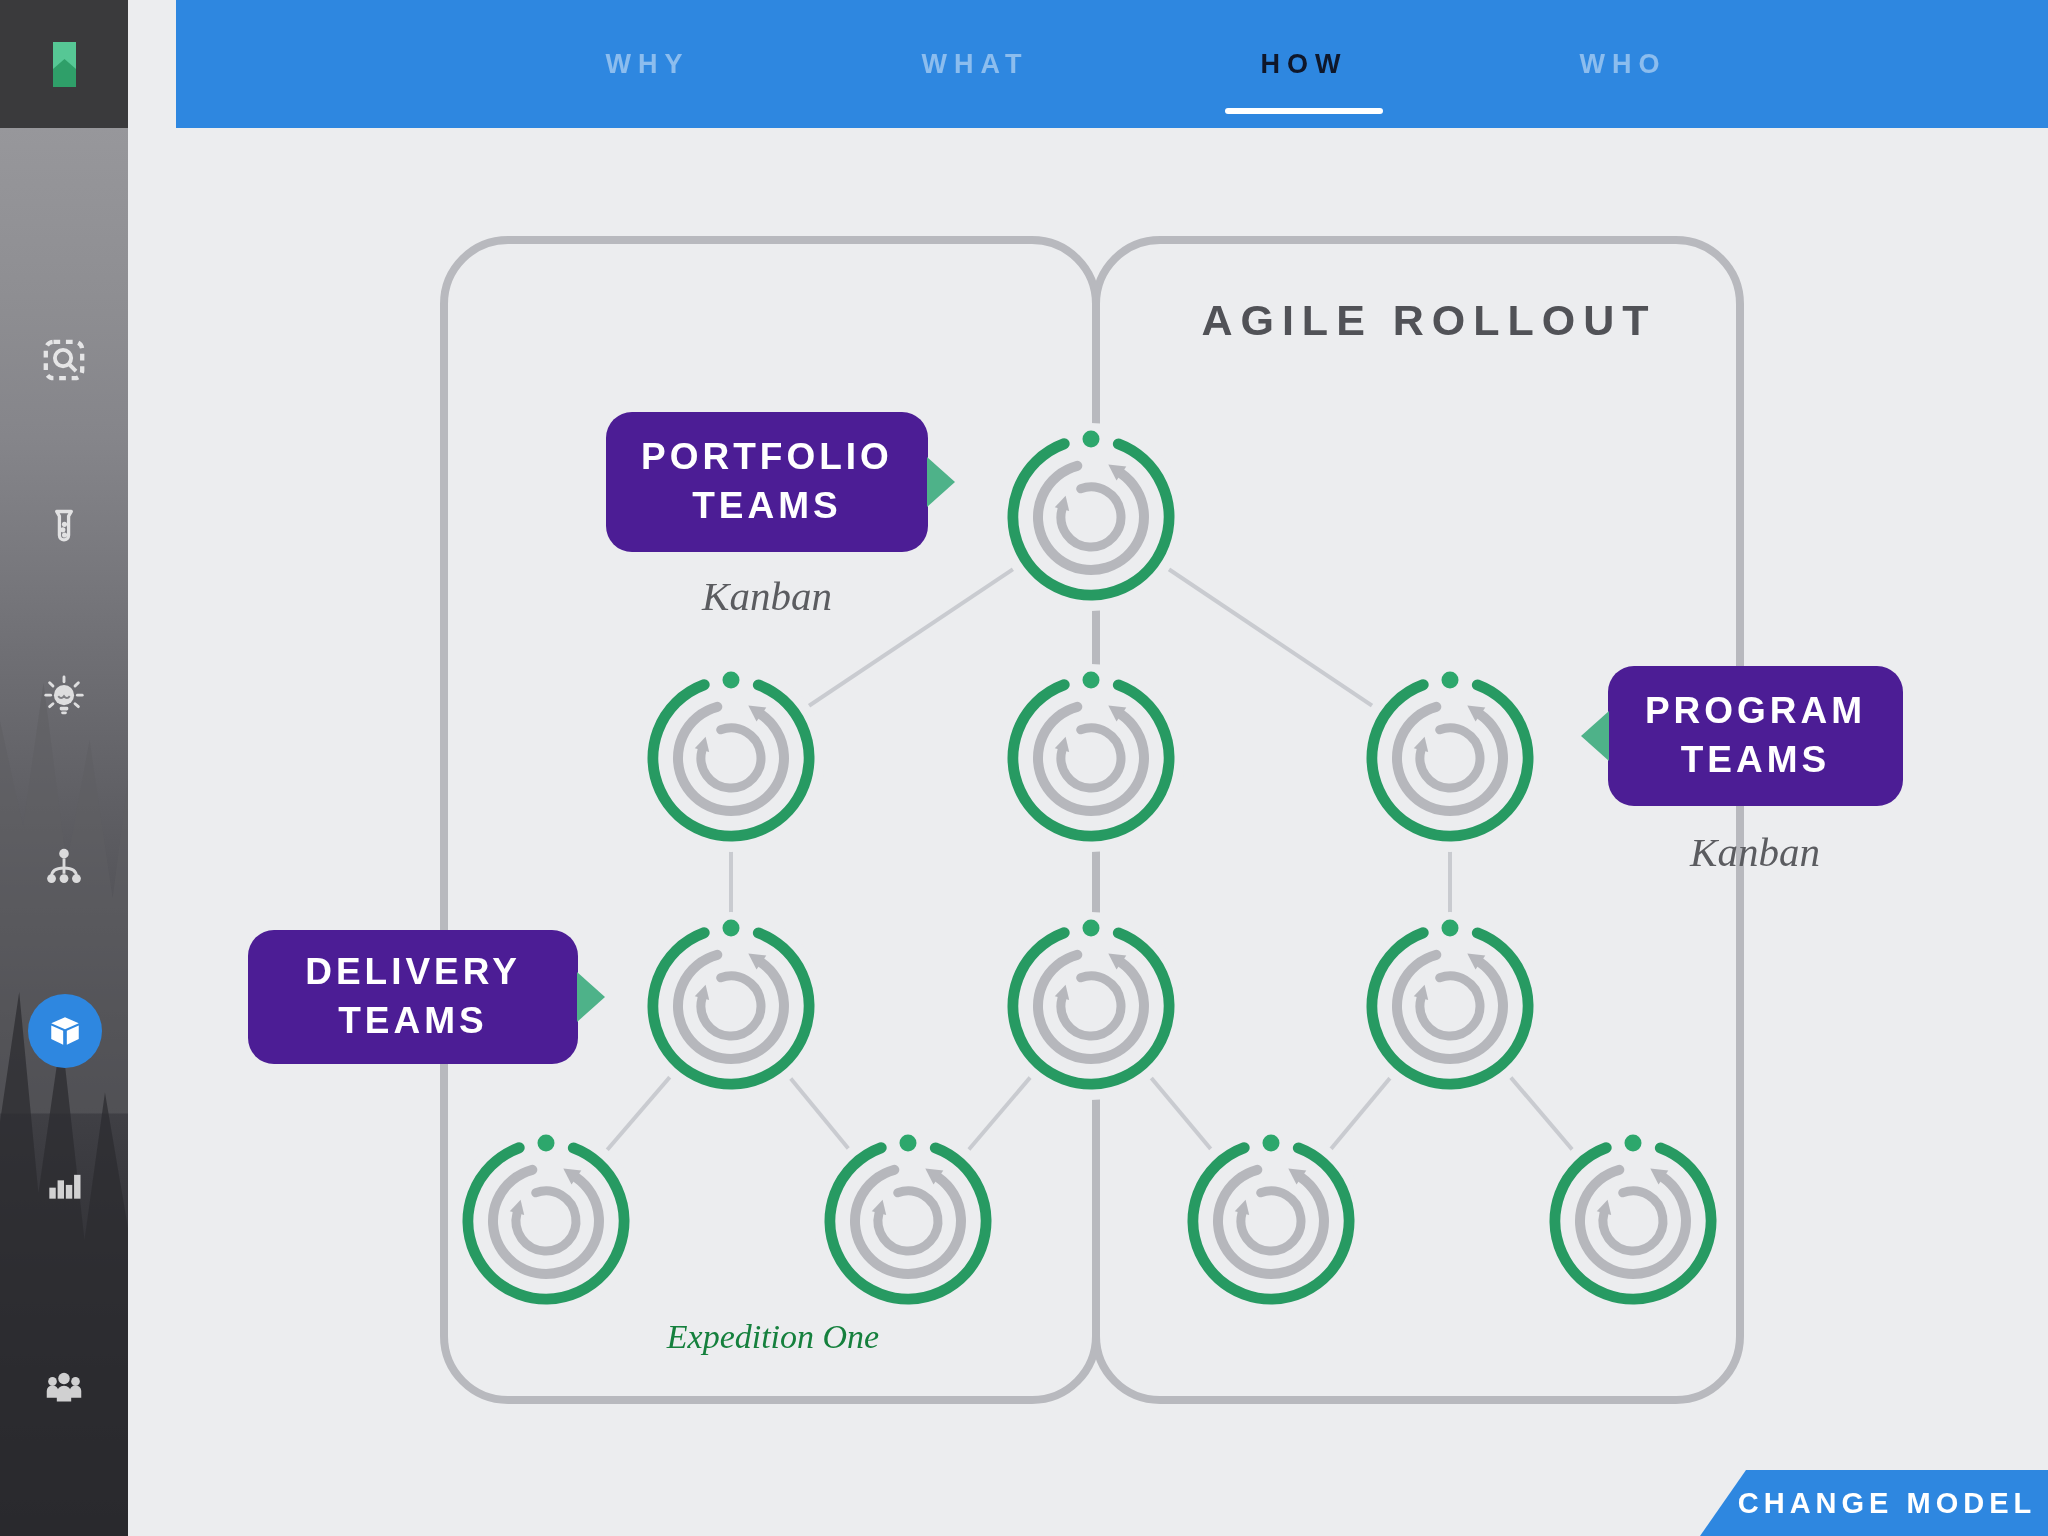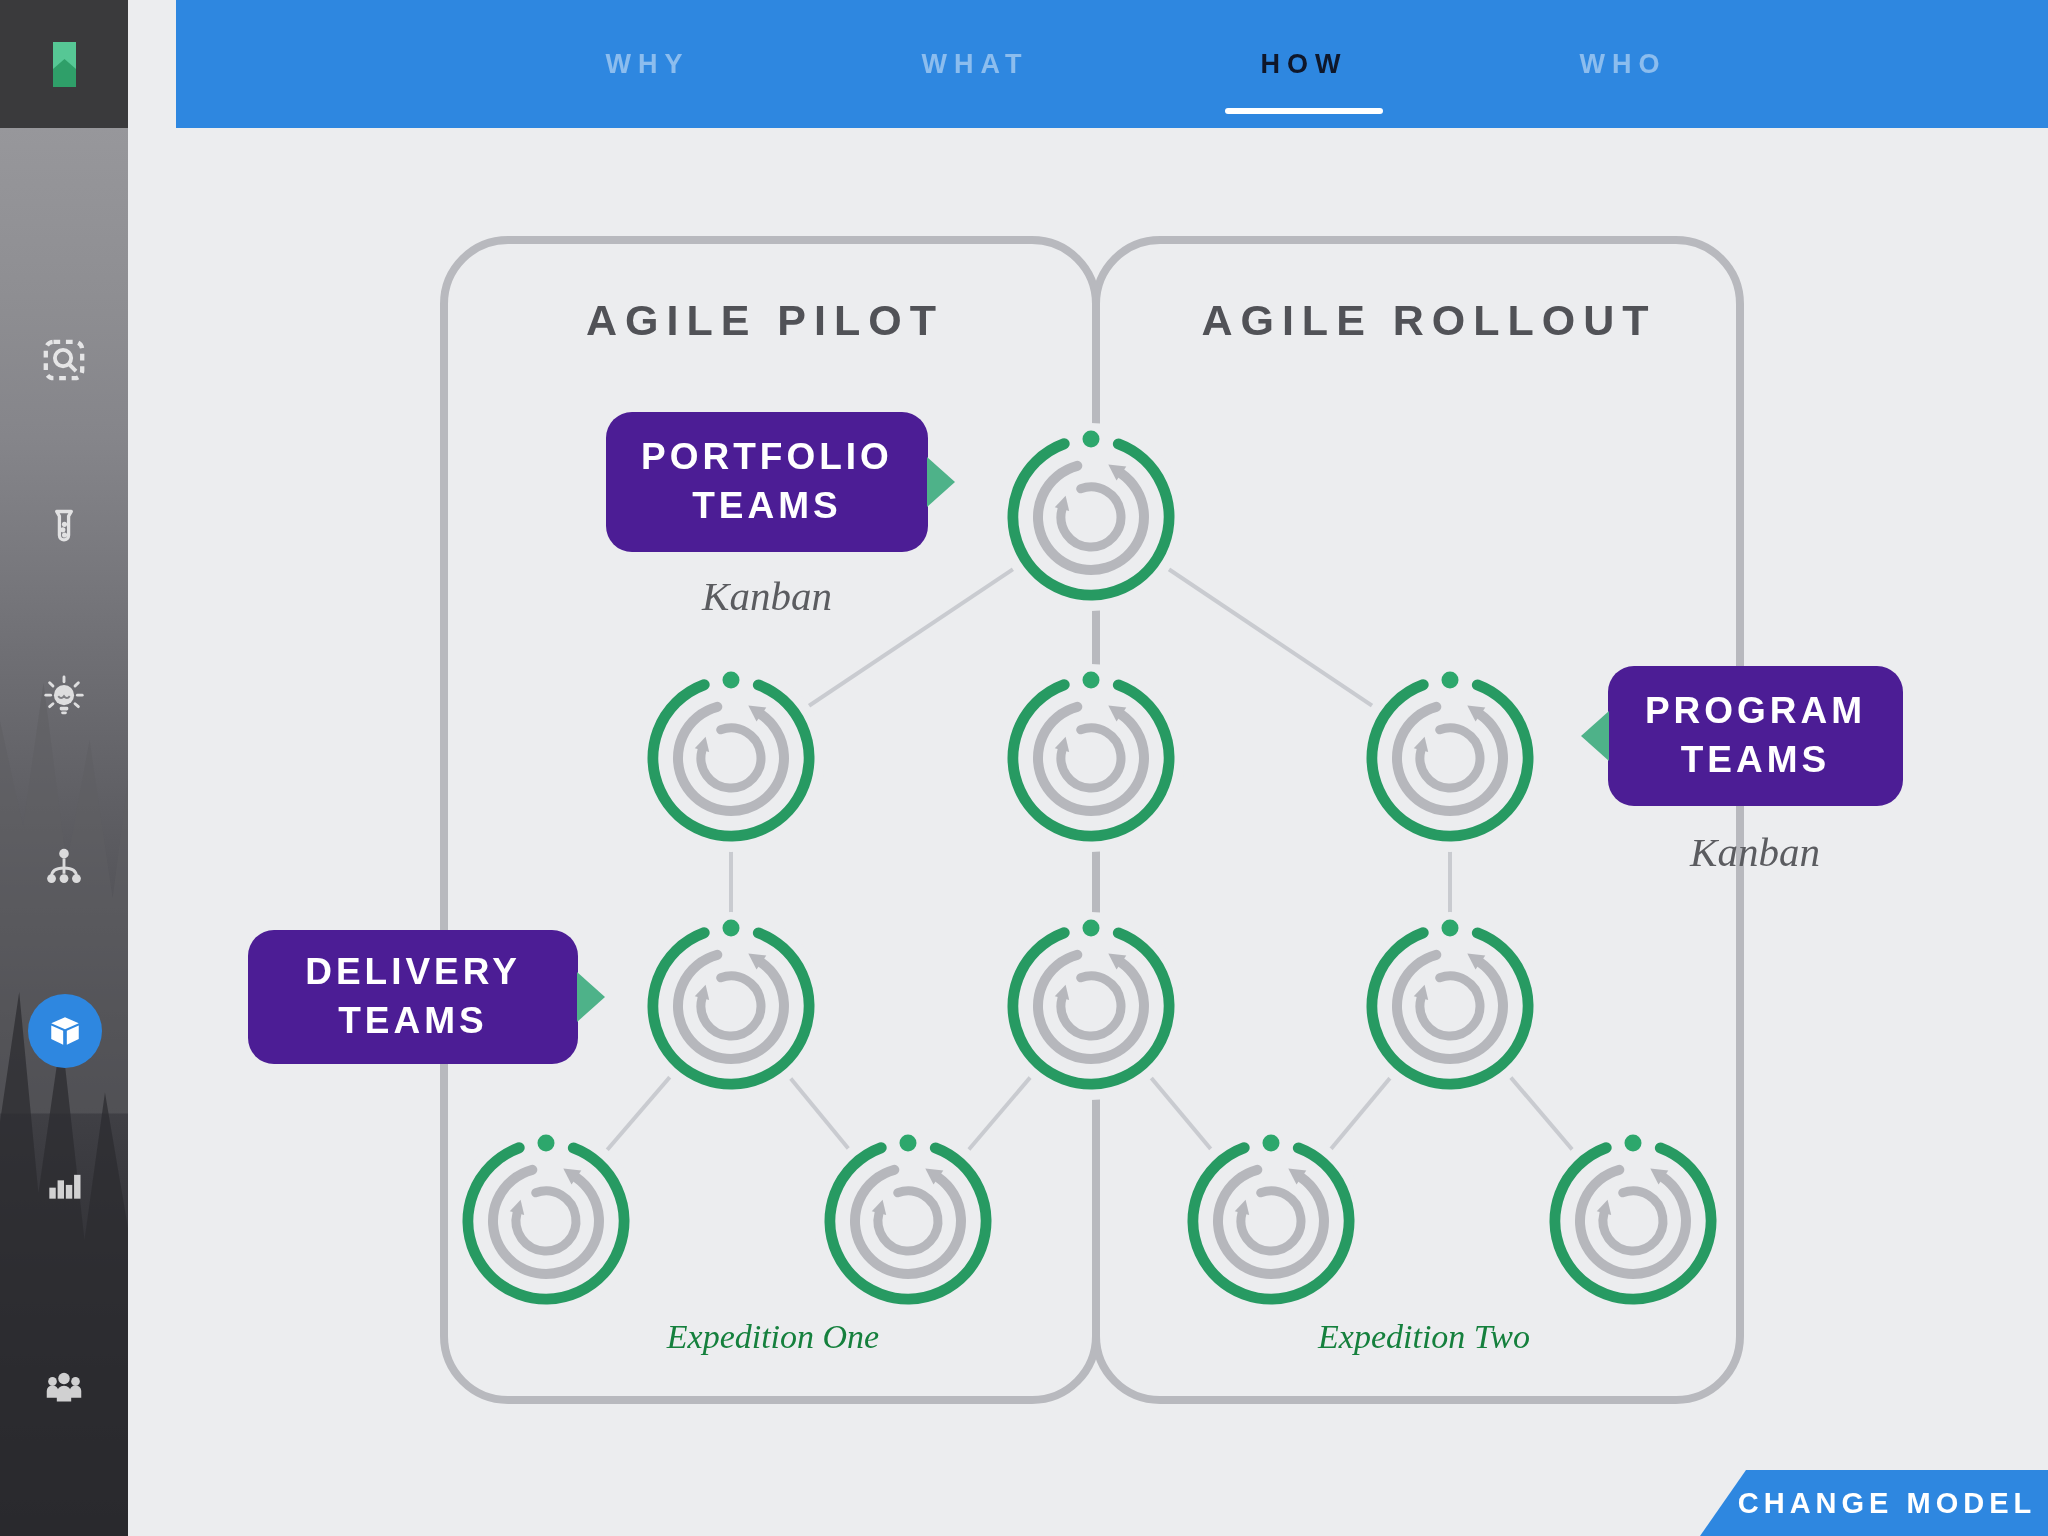--- a/index.html
+++ b/index.html
@@ -187,24 +187,22 @@
       <line x1="1450" y1="758" x2="1450" y2="1006"></line>
       <line x1="731" y1="1006" x2="546" y2="1221"></line>
       <line x1="731" y1="1006" x2="908" y2="1221"></line>
       <line x1="1091" y1="1006" x2="908" y2="1221"></line>
       <line x1="1091" y1="1006" x2="1271" y2="1221"></line>
       <line x1="1450" y1="1006" x2="1271" y2="1221"></line>
       <line x1="1450" y1="1006" x2="1633" y2="1221"></line>
     </g>
   </svg>
 
-  <div class="panel-title" style="left:535px;top:296px">AGILE PILOT</div>
   <div class="panel-title" style="left:1199px;top:296px">AGILE ROLLOUT</div>
   <div class="panel-footer" style="left:523px;top:1318px">Expedition One</div>
-  <div class="panel-footer" style="left:1174px;top:1318px">Expedition Two</div>
 
   <div id="node-layer">
       <div class="node" style="left: 996px; top: 422px;">
     <svg width="190" height="190" viewBox="0 0 190 190">
       <circle cx="95" cy="95" r="94" fill="#ecedef"></circle>
       <circle cx="95" cy="95" r="78" fill="none" stroke="#279a62" stroke-width="11" stroke-linecap="round" stroke-dasharray="434 56" transform="rotate(-69.45 95 95)"></circle>
       <circle cx="95" cy="17" r="8.5" fill="#2da76c"></circle>
       <path d="M 81.3 43.8 A 53 53 0 1 0 125.4 51.6" fill="none" stroke="#b6b7bc" stroke-width="10" stroke-linecap="round"></path>
       <polygon points="112.3,42.4 130.3,44.6 120.5,58.6" fill="#b6b7bc"></polygon>
       <path d="M 84.7 66.8 A 30 30 0 1 1 66.0 87.2" fill="none" stroke="#b6b7bc" stroke-width="9" stroke-linecap="round"></path>

